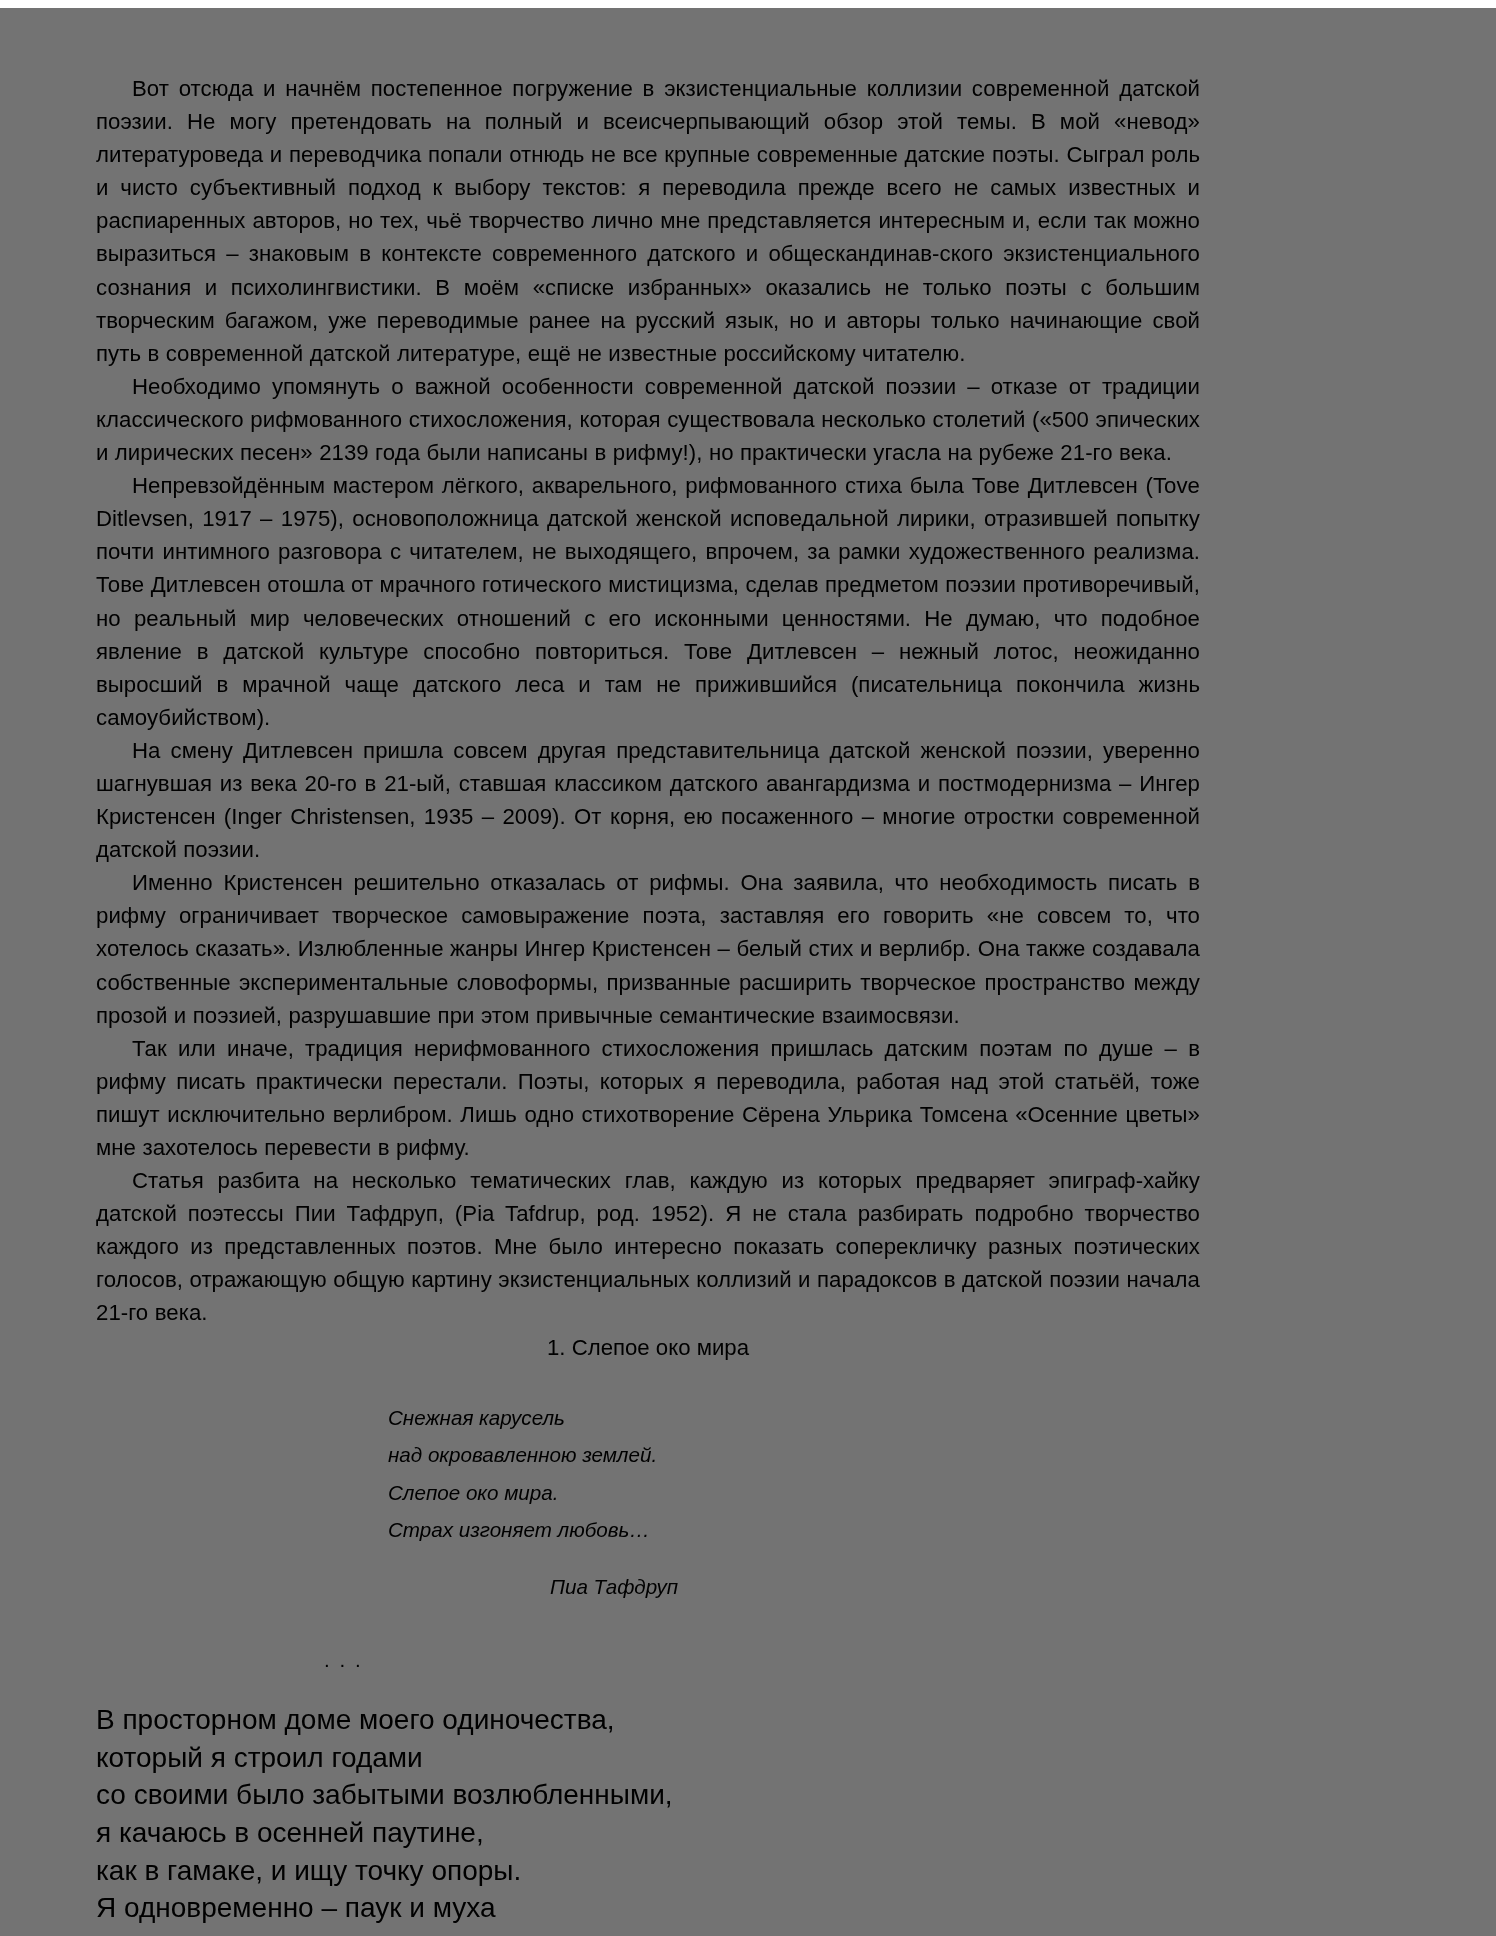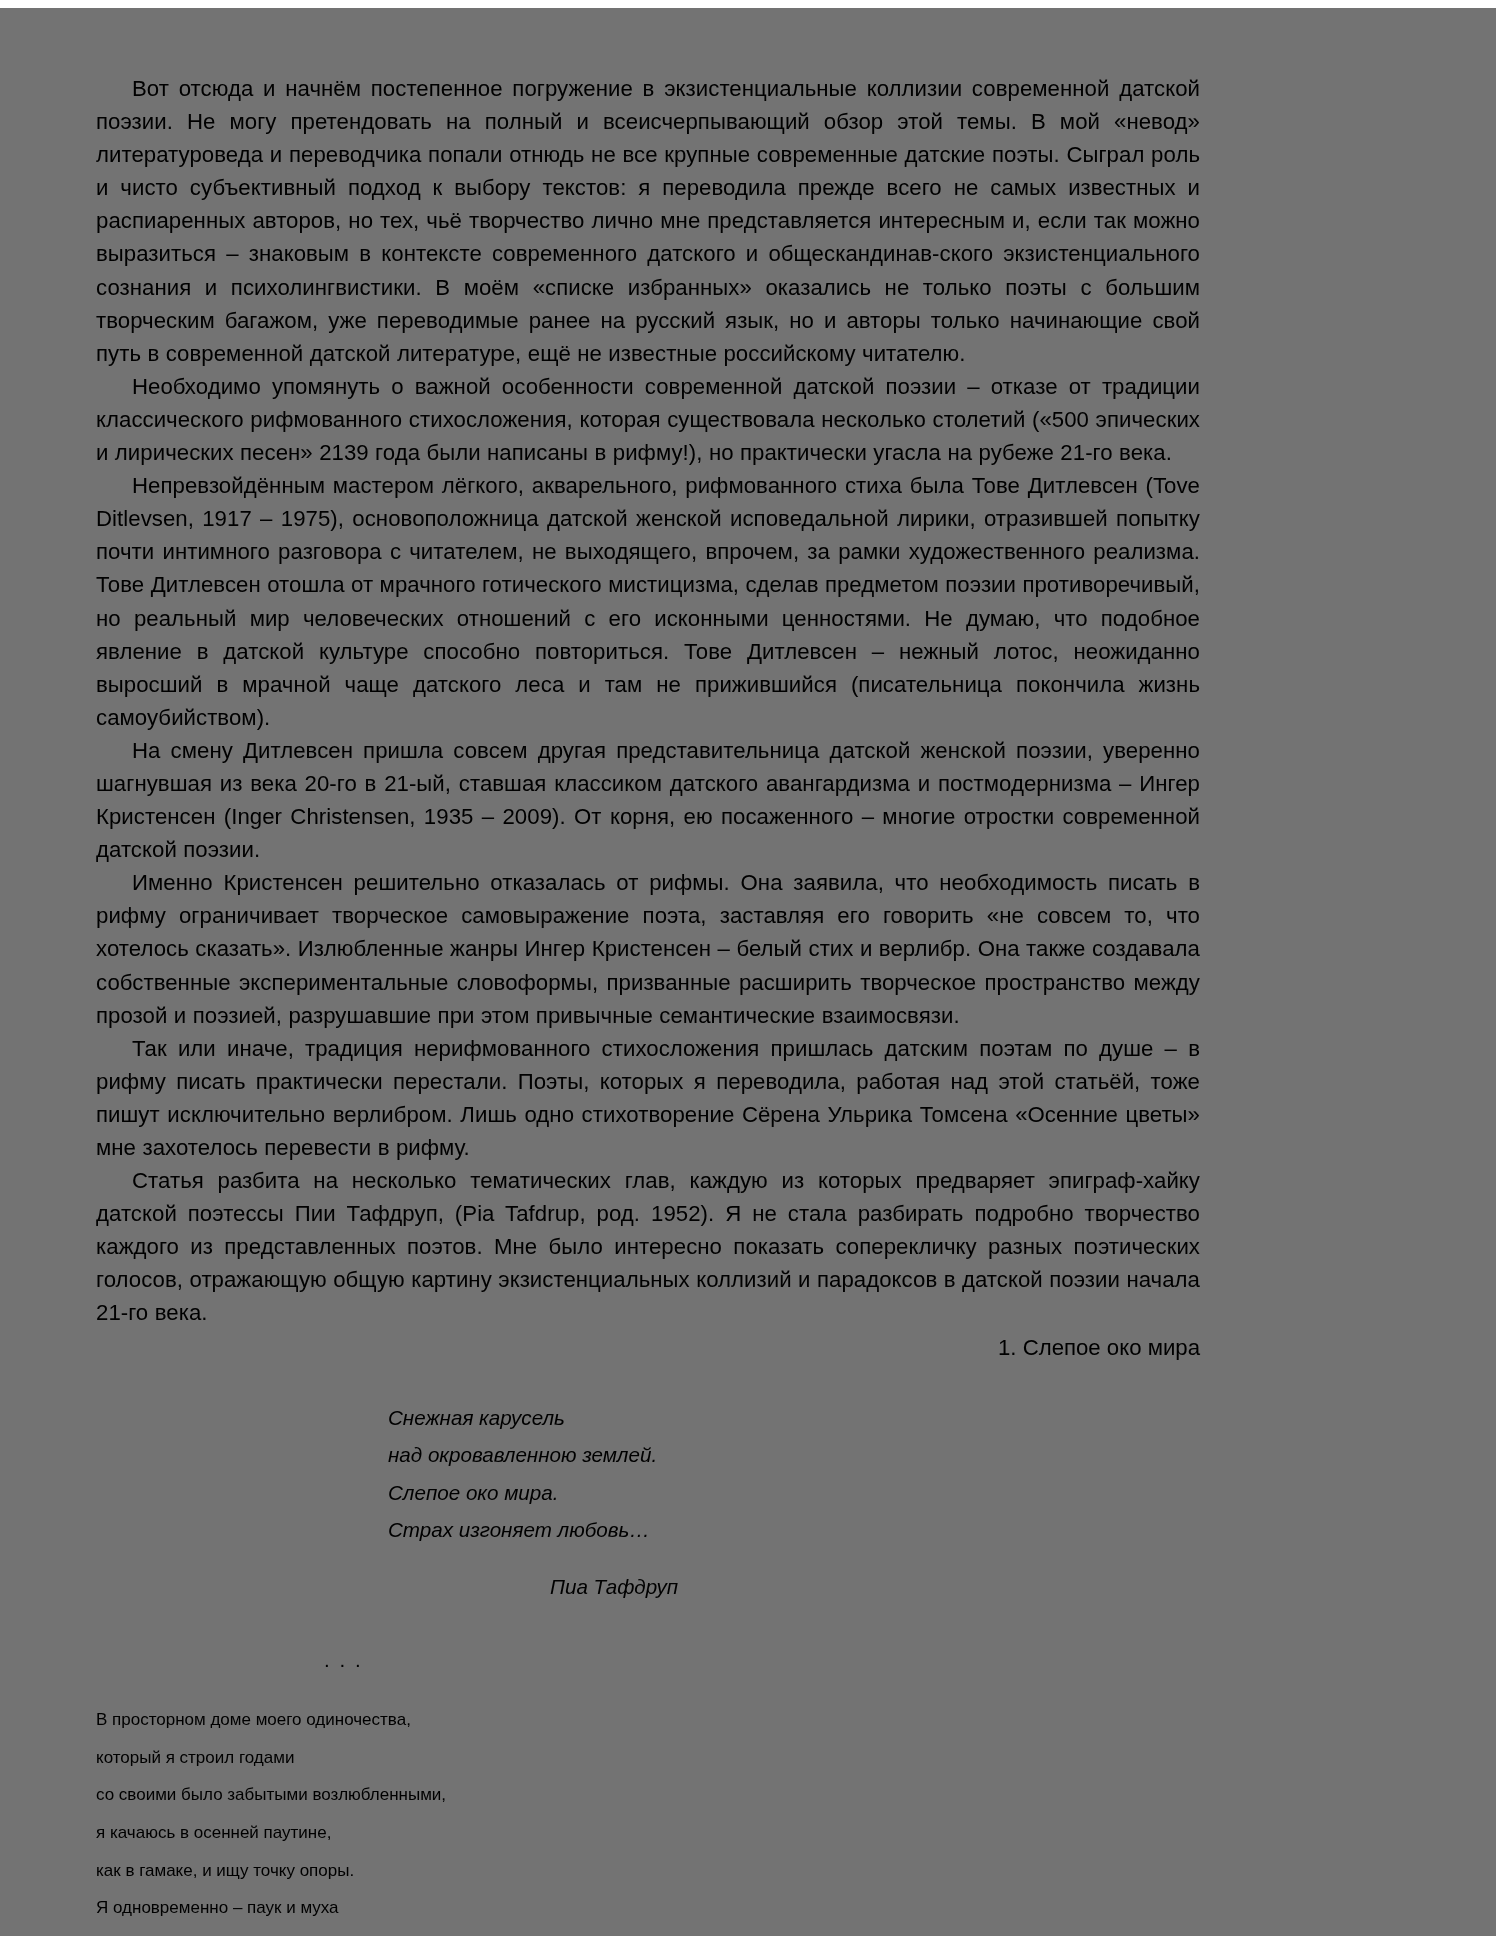--- a/index.html
+++ b/index.html
@@ -30,21 +30,21 @@
     text-justify: inter-word;
     letter-spacing: 0.05px;
     word-spacing: 0.2px;
   }
   .body-text p {
     margin: 0;
     text-indent: 36px;
   }
   .section-heading {
     width: 1104px;
-    text-align: right;
+    text-align: center;
     font-size: 22.2px;
     line-height: 33.1px;
     margin: 0;
     padding-top: 1px;
   }
   .epigraph {
     margin-top: 35px;
     padding-left: 292px;
     font-style: italic;
     font-size: 20.6px;
@@ -61,21 +61,21 @@
   }
   .dots-divider {
     margin-top: 42px;
     padding-left: 228px;
     font-size: 20.6px;
     line-height: 26px;
     letter-spacing: 2px;
   }
   .verse {
     margin-top: 28px;
-    font-size: 17px;
+    font-size: 28px;
     line-height: 37.6px;
     width: 900px;
   }
   .verse .line {
     white-space: pre-wrap;
   }
 </style>
 </head>
 <body>
 

